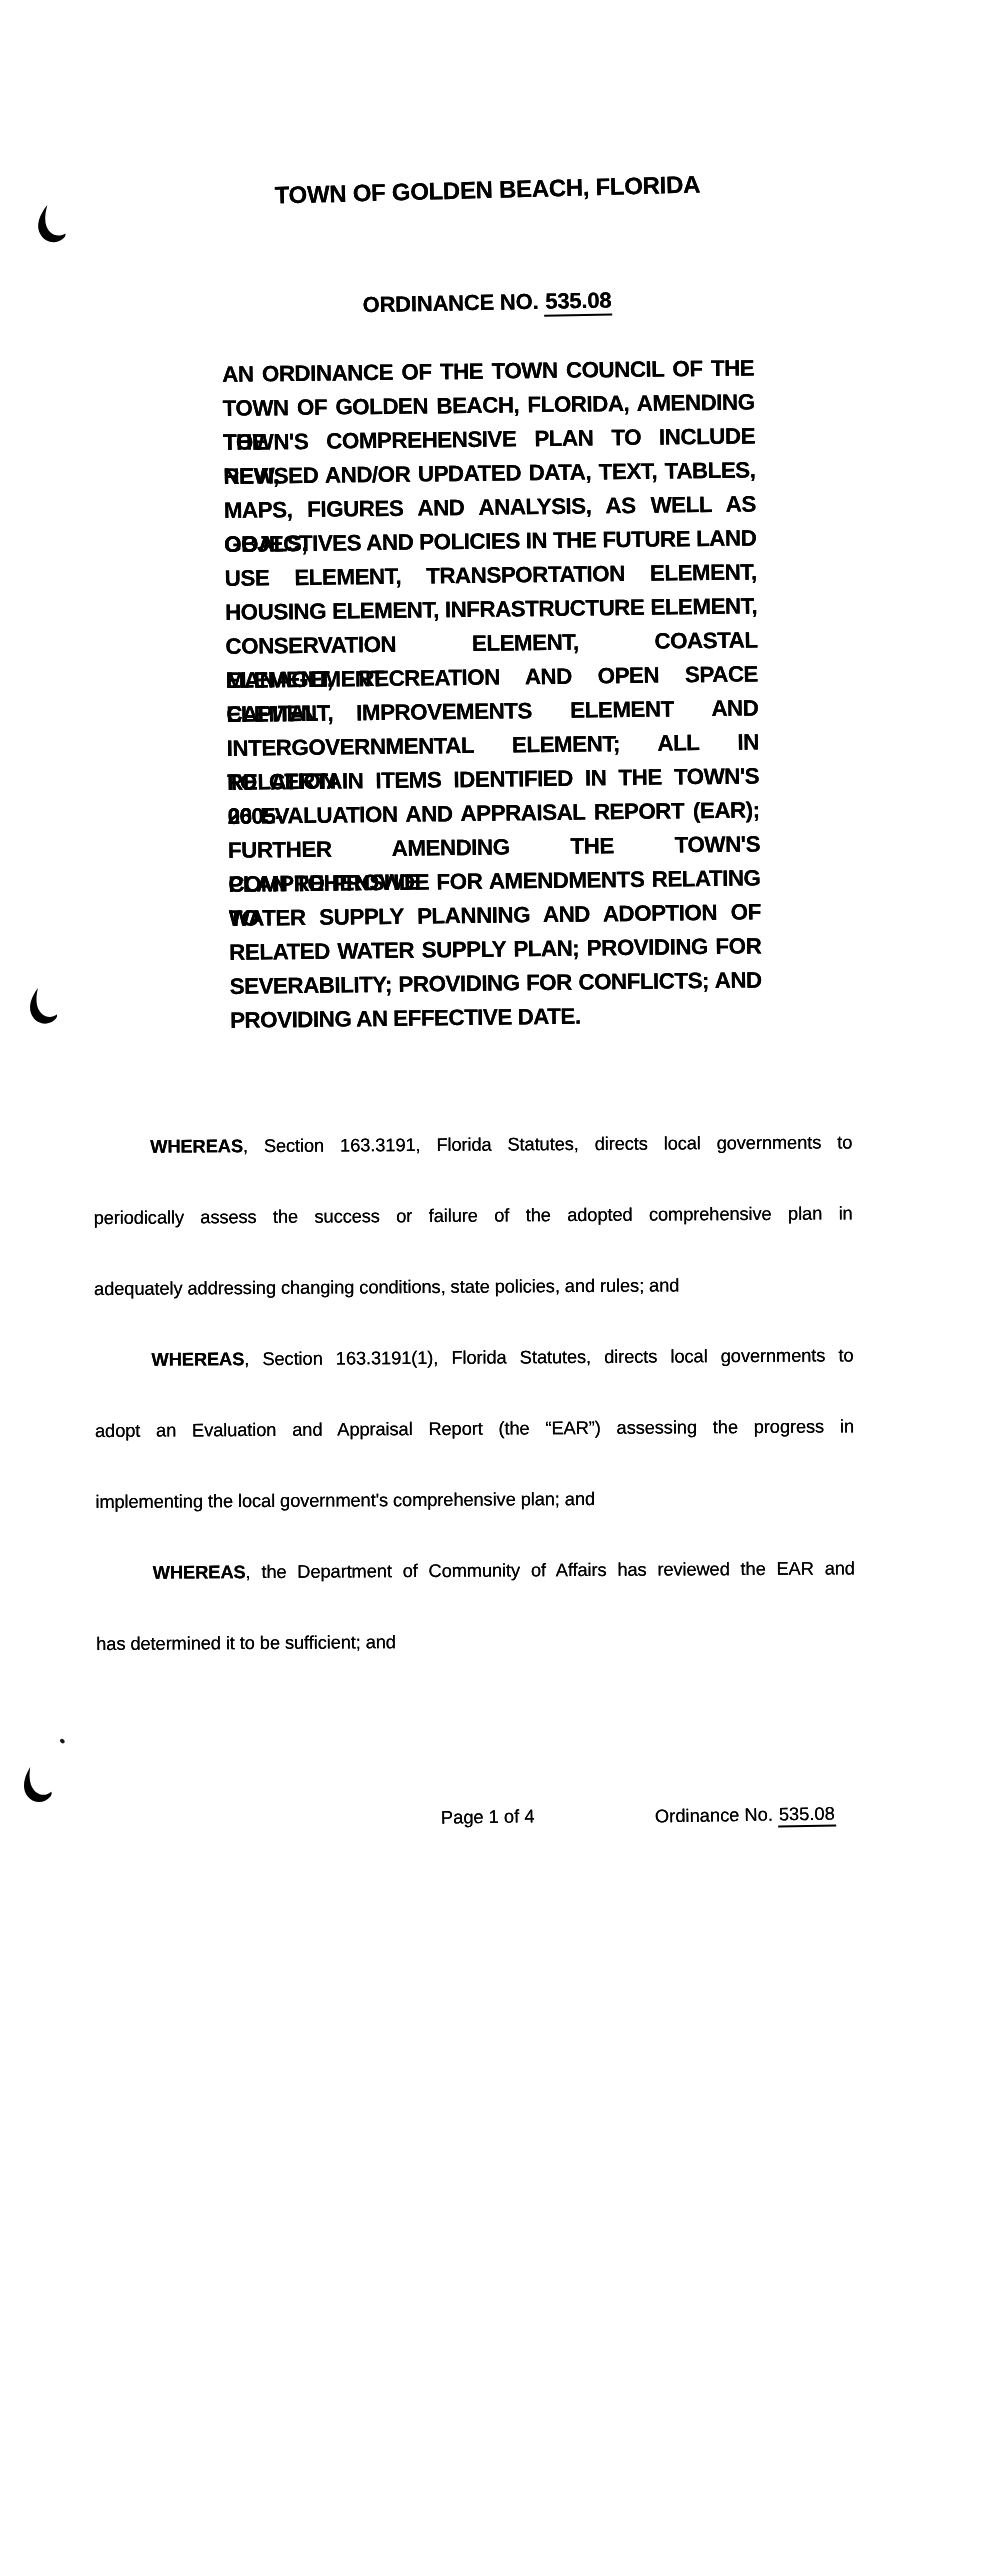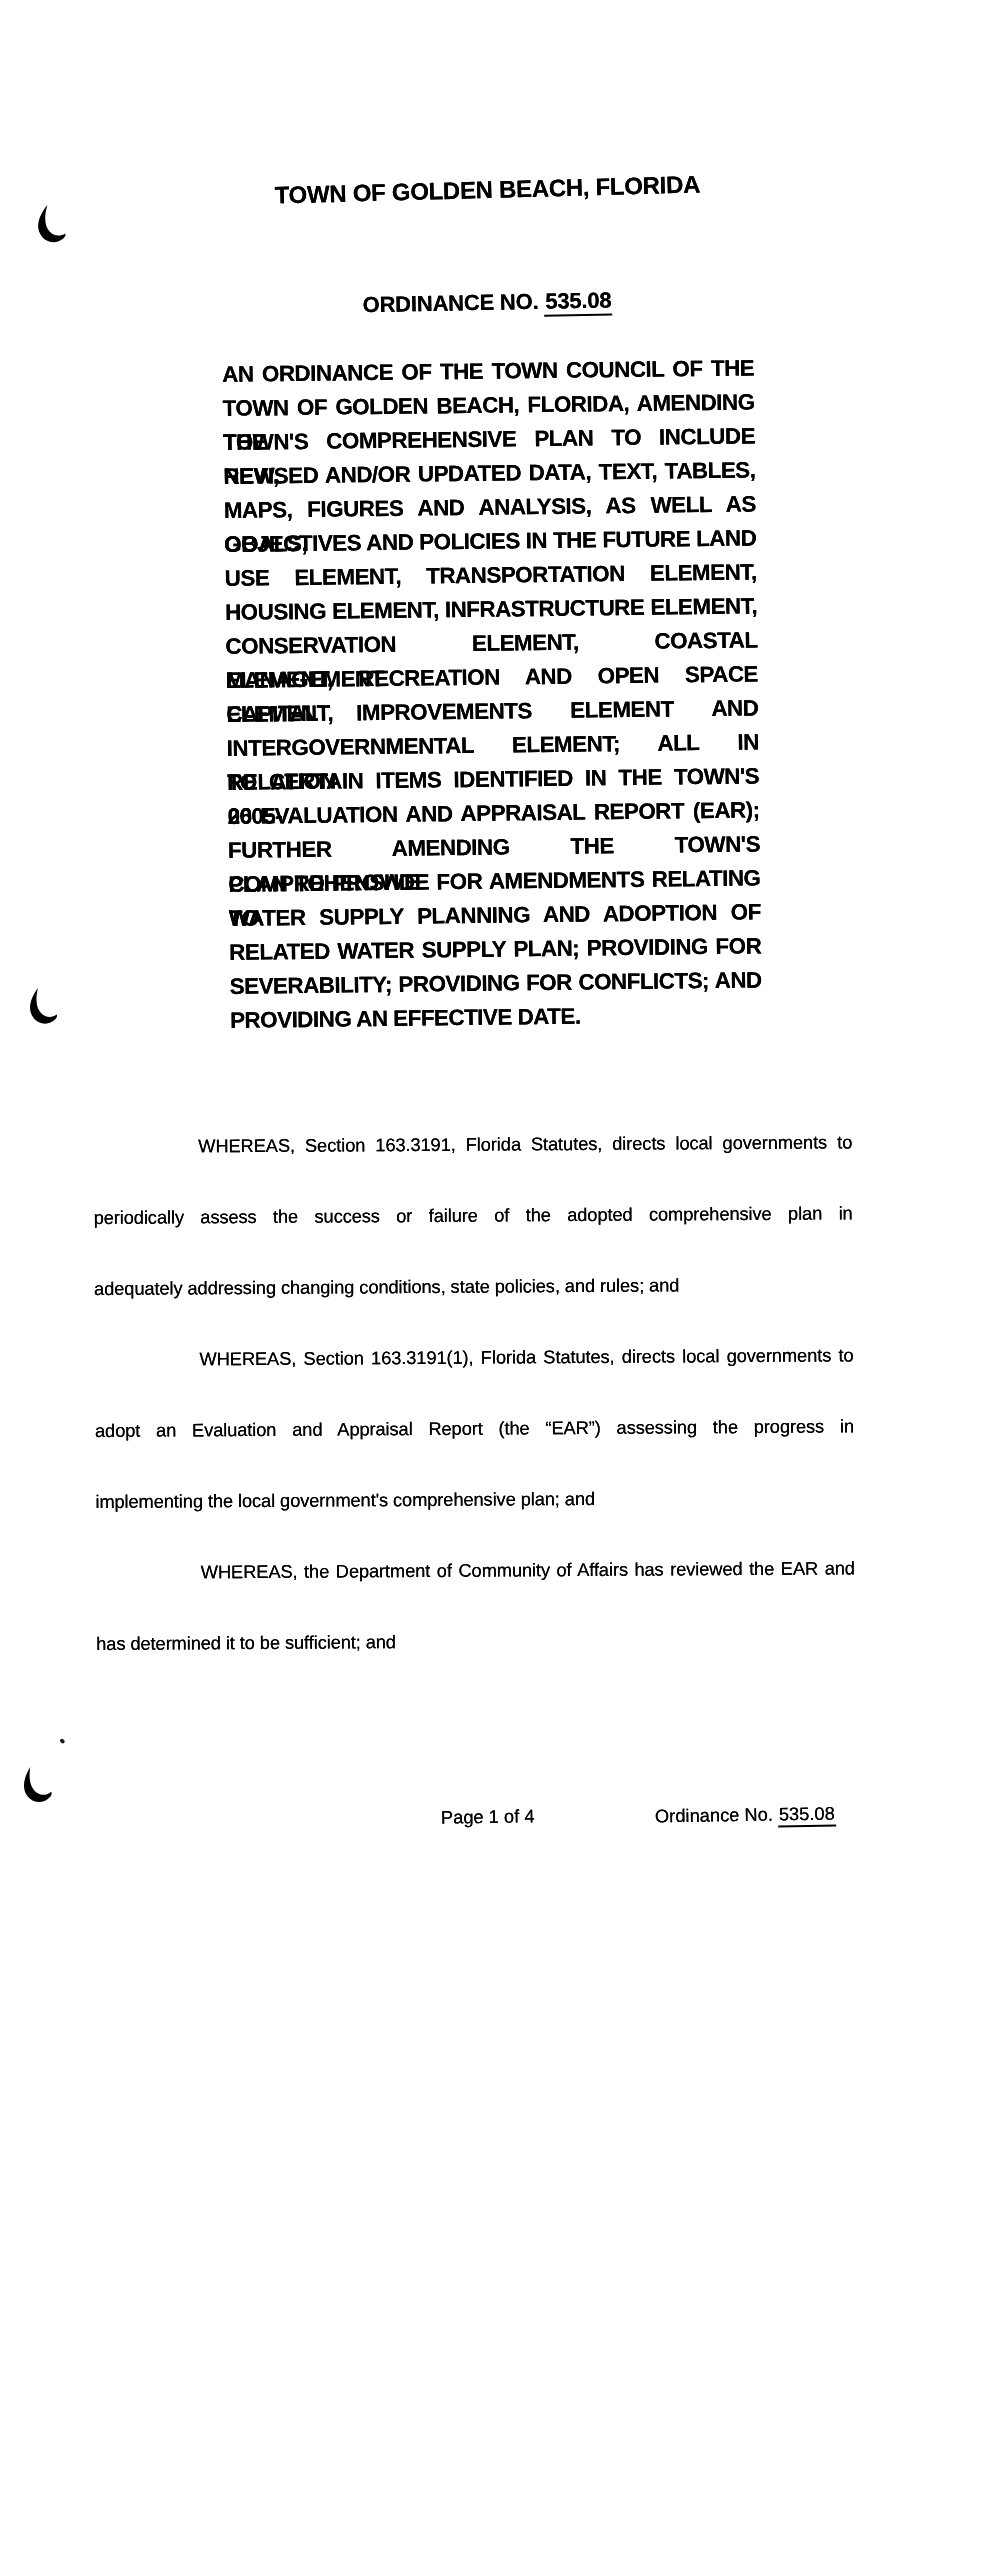--- a/index.html
+++ b/index.html
@@ -87,21 +87,21 @@
     height: 71px;
     line-height: 71px;
   }
   .body-line.just {
     text-align: justify;
     text-align-last: justify;
   }
   .body-line.first {
     text-indent: 57px;
   }
-  .b { font-weight: normal; margin-left: 48px; }
+  .b { font-weight: bold; }
 
   .footer-page {
     position: absolute;
     top: 1806px;
     left: 441px;
     font-size: 18.3px;
     transform: rotate(-0.9deg);
     white-space: nowrap;
   }
   .footer-ord {

